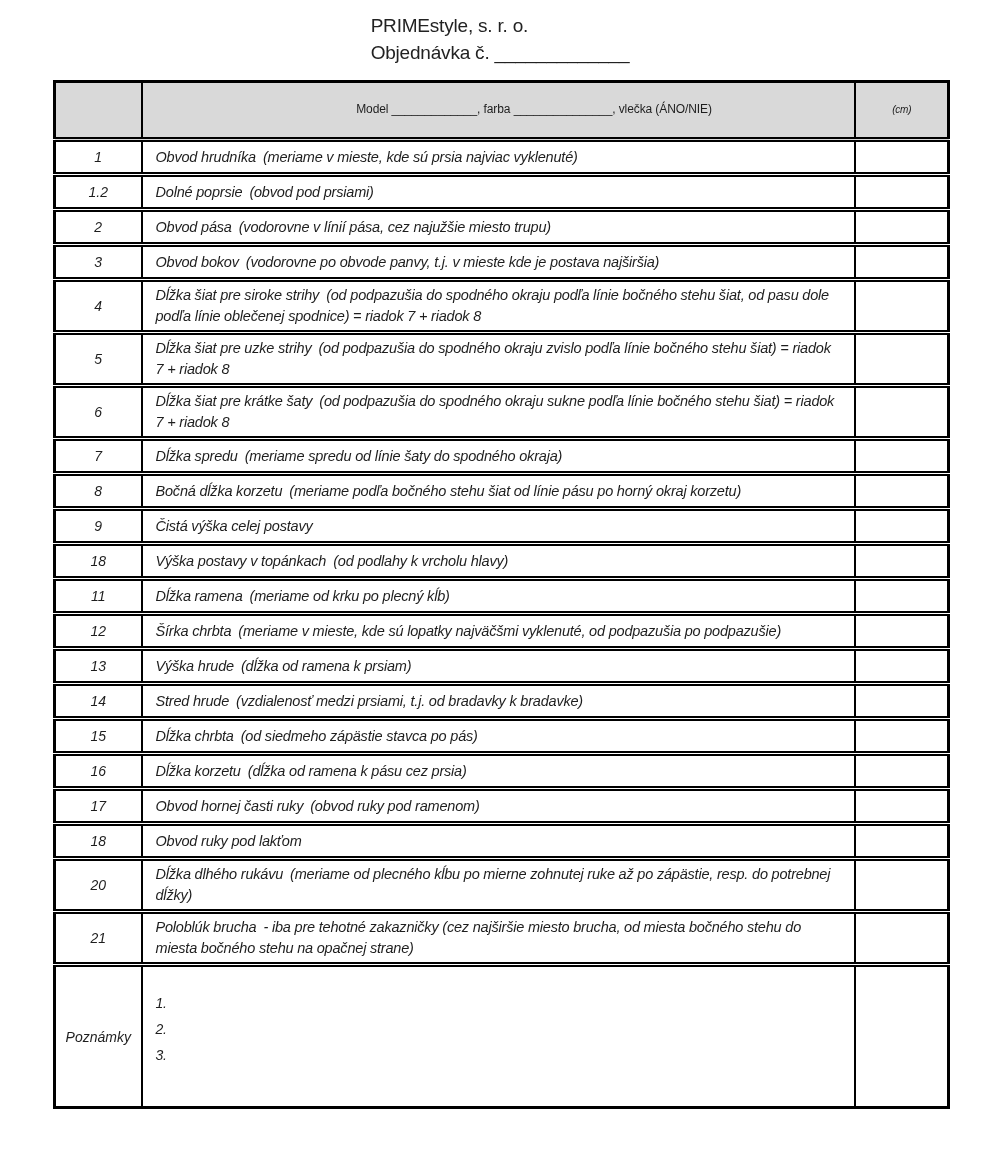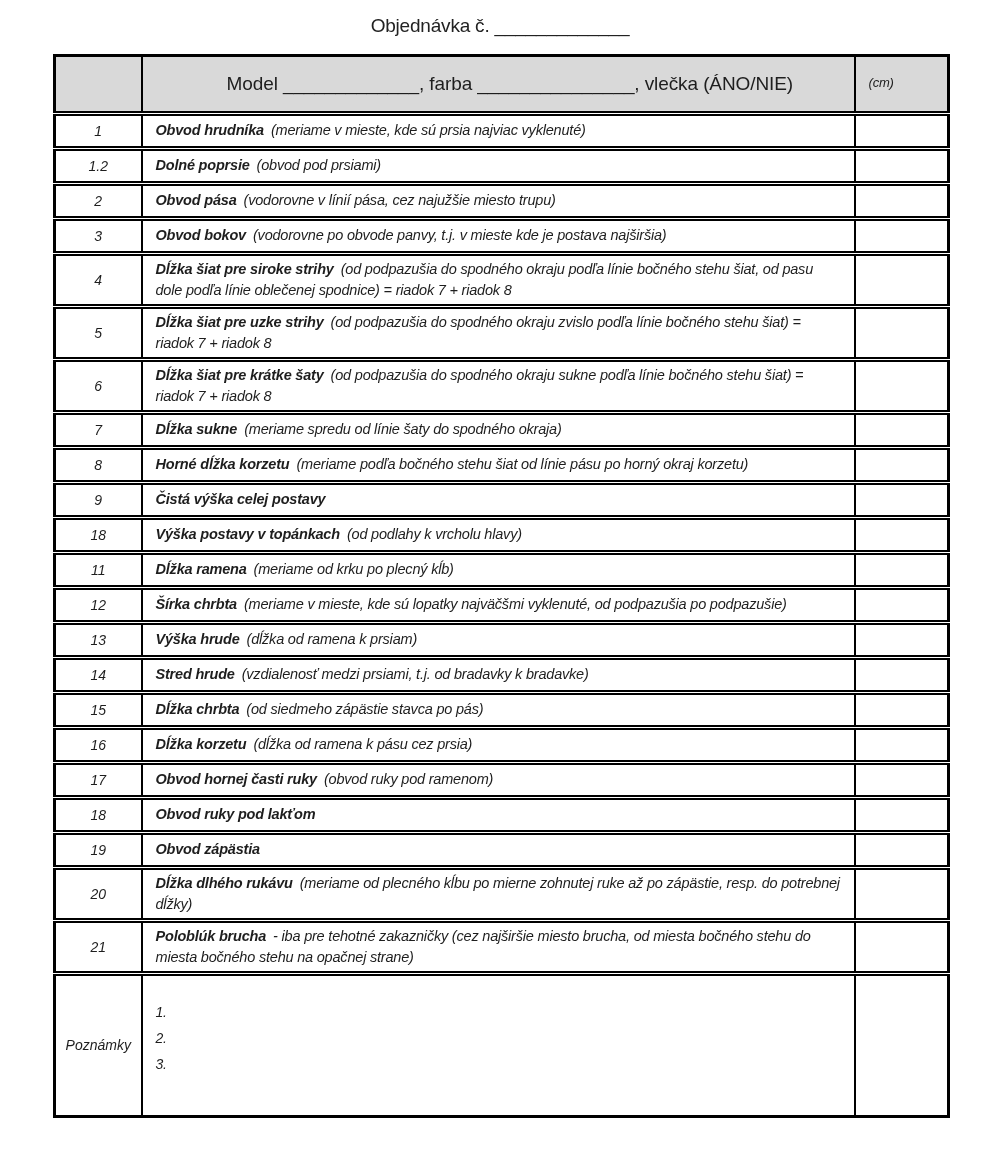--- a/index.html
+++ b/index.html
@@ -40,47 +40,50 @@
   }
   td.desc {
     border-right:2px solid #000;
     font-style:italic;
     font-size:14.5px;
     letter-spacing:-0.2px;
     line-height:1.45;
     padding:3px 12px 3px 13px;
   }
   td.val { padding:0; }
-  .label { font-weight:700; margin-right:7px; }
+  .label { font-weight:400; margin-right:7px; }
   tr.head td { background:#d9d9d9; height:48px; }
   td.model-cell {
     font-style:normal;
-    font-size:19px;
+    font-size:12px;
     letter-spacing:-0.1px;
     padding-left:84px;
+    text-align:center;
   }
   td.unit-cell {
     font-style:italic;
-    font-size:13px;
+    font-size:10px;
+    text-align:center;
     border-right:none;
   }
   tr.notes-row td { height:112px; }
   td.notes-content {
     vertical-align:top;
     padding-top:24px;
     font-size:14px;
     line-height:1.85;
   }
 </style>
 </head>
 <body>
 
 <div class="page">
 
   <div class="title-block">
+    <div>PRIMEstyle, s. r. o.</div>
     <div>Objednávka č. _____________</div>
   </div>
 
   <table class="form">
     <colgroup>
       <col style="width:87px">
       <col style="width:713px">
       <col style="width:94px">
     </colgroup>
     <thead>
@@ -144,29 +147,29 @@
     <td class="num">6</td>
     <td class="desc">
       <span class="label">Dĺžka šiat pre krátke šaty</span><span class="sub">(od podpazušia do spodného okraju sukne podľa línie bočného stehu šiat)  = riadok 7 + riadok 8</span>
     </td>
     <td class="val"></td>
   </tr>
 
   <tr>
     <td class="num">7</td>
     <td class="desc">
-      <span class="label">Dĺžka sukne</span><span class="sub">(meriame spredu od línie šaty do spodného okraja)</span>
+      <span class="label">Dĺžka spredu</span><span class="sub">(meriame spredu od línie šaty do spodného okraja)</span>
     </td>
     <td class="val"></td>
   </tr>
 
   <tr>
     <td class="num">8</td>
     <td class="desc">
-      <span class="label">Horné dĺžka korzetu</span><span class="sub">(meriame podľa bočného stehu šiat od línie pásu po horný okraj korzetu)</span>
+      <span class="label">Bočná dĺžka korzetu</span><span class="sub">(meriame podľa bočného stehu šiat od línie pásu po horný okraj korzetu)</span>
     </td>
     <td class="val"></td>
   </tr>
 
   <tr>
     <td class="num">9</td>
     <td class="desc">
       <span class="label">Čistá výška celej postavy</span><span class="sub"></span>
     </td>
     <td class="val"></td>
@@ -237,27 +240,20 @@
   </tr>
 
   <tr>
     <td class="num">18</td>
     <td class="desc">
       <span class="label">Obvod ruky pod lakťom</span><span class="sub"></span>
     </td>
     <td class="val"></td>
   </tr>
 
-  <tr>
-    <td class="num">19</td>
-    <td class="desc">
-      <span class="label">Obvod zápästia</span><span class="sub"></span>
-    </td>
-    <td class="val"></td>
-  </tr>
 
   <tr>
     <td class="num">20</td>
     <td class="desc">
       <span class="label">Dĺžka dlhého rukávu</span><span class="sub">(meriame od plecného kĺbu po mierne zohnutej ruke až po zápästie, resp. do potrebnej dĺžky)</span>
     </td>
     <td class="val"></td>
   </tr>
 
   <tr>

